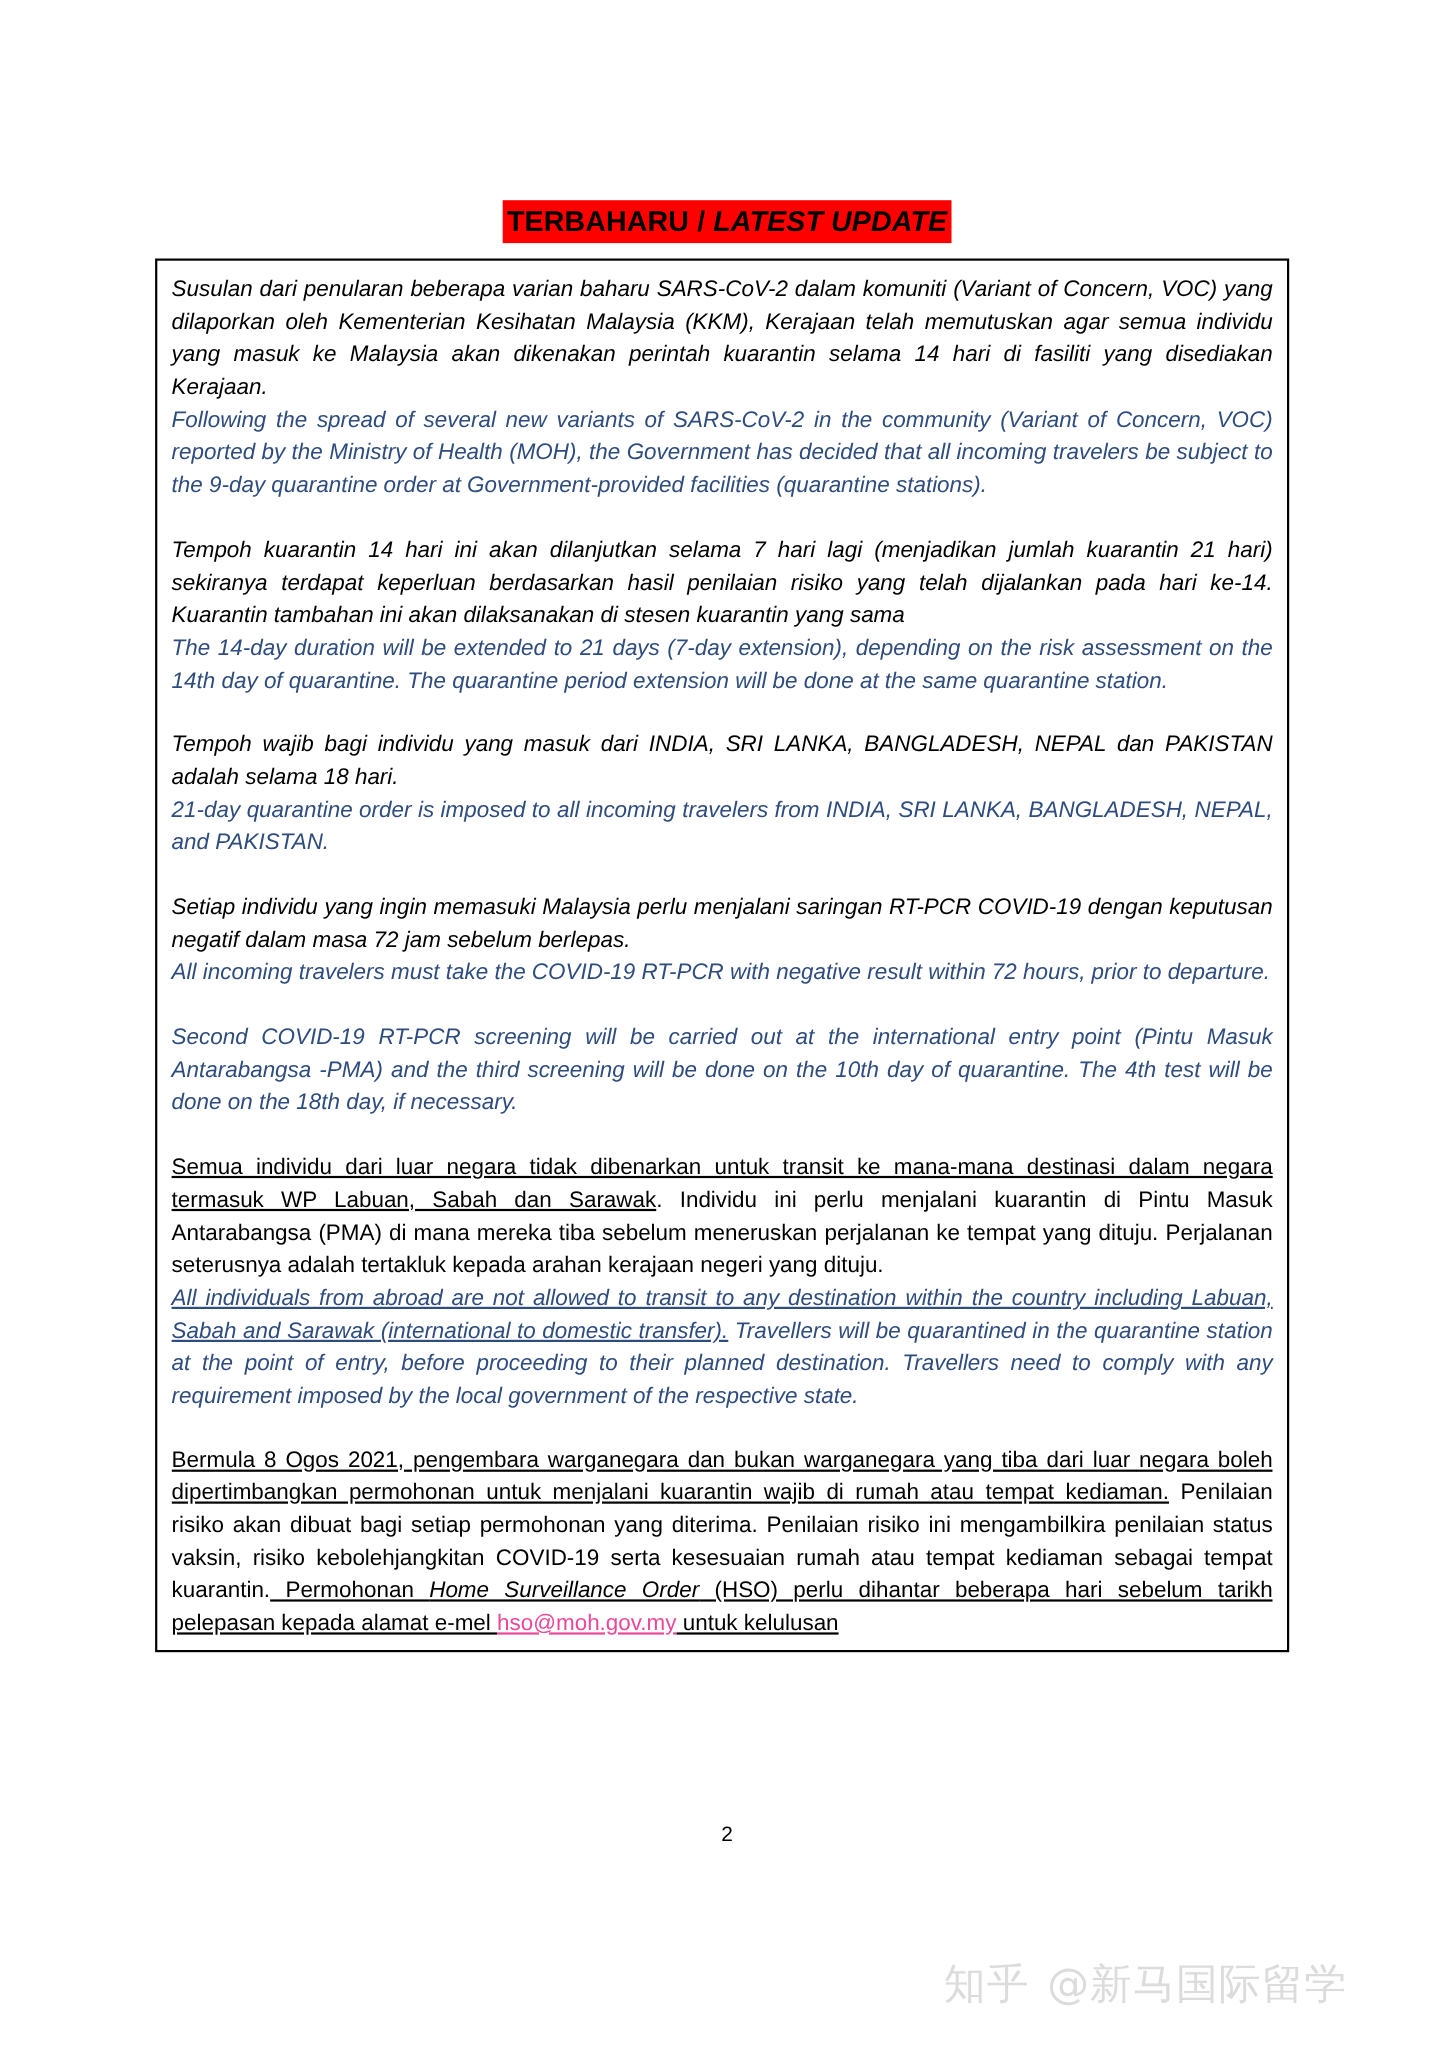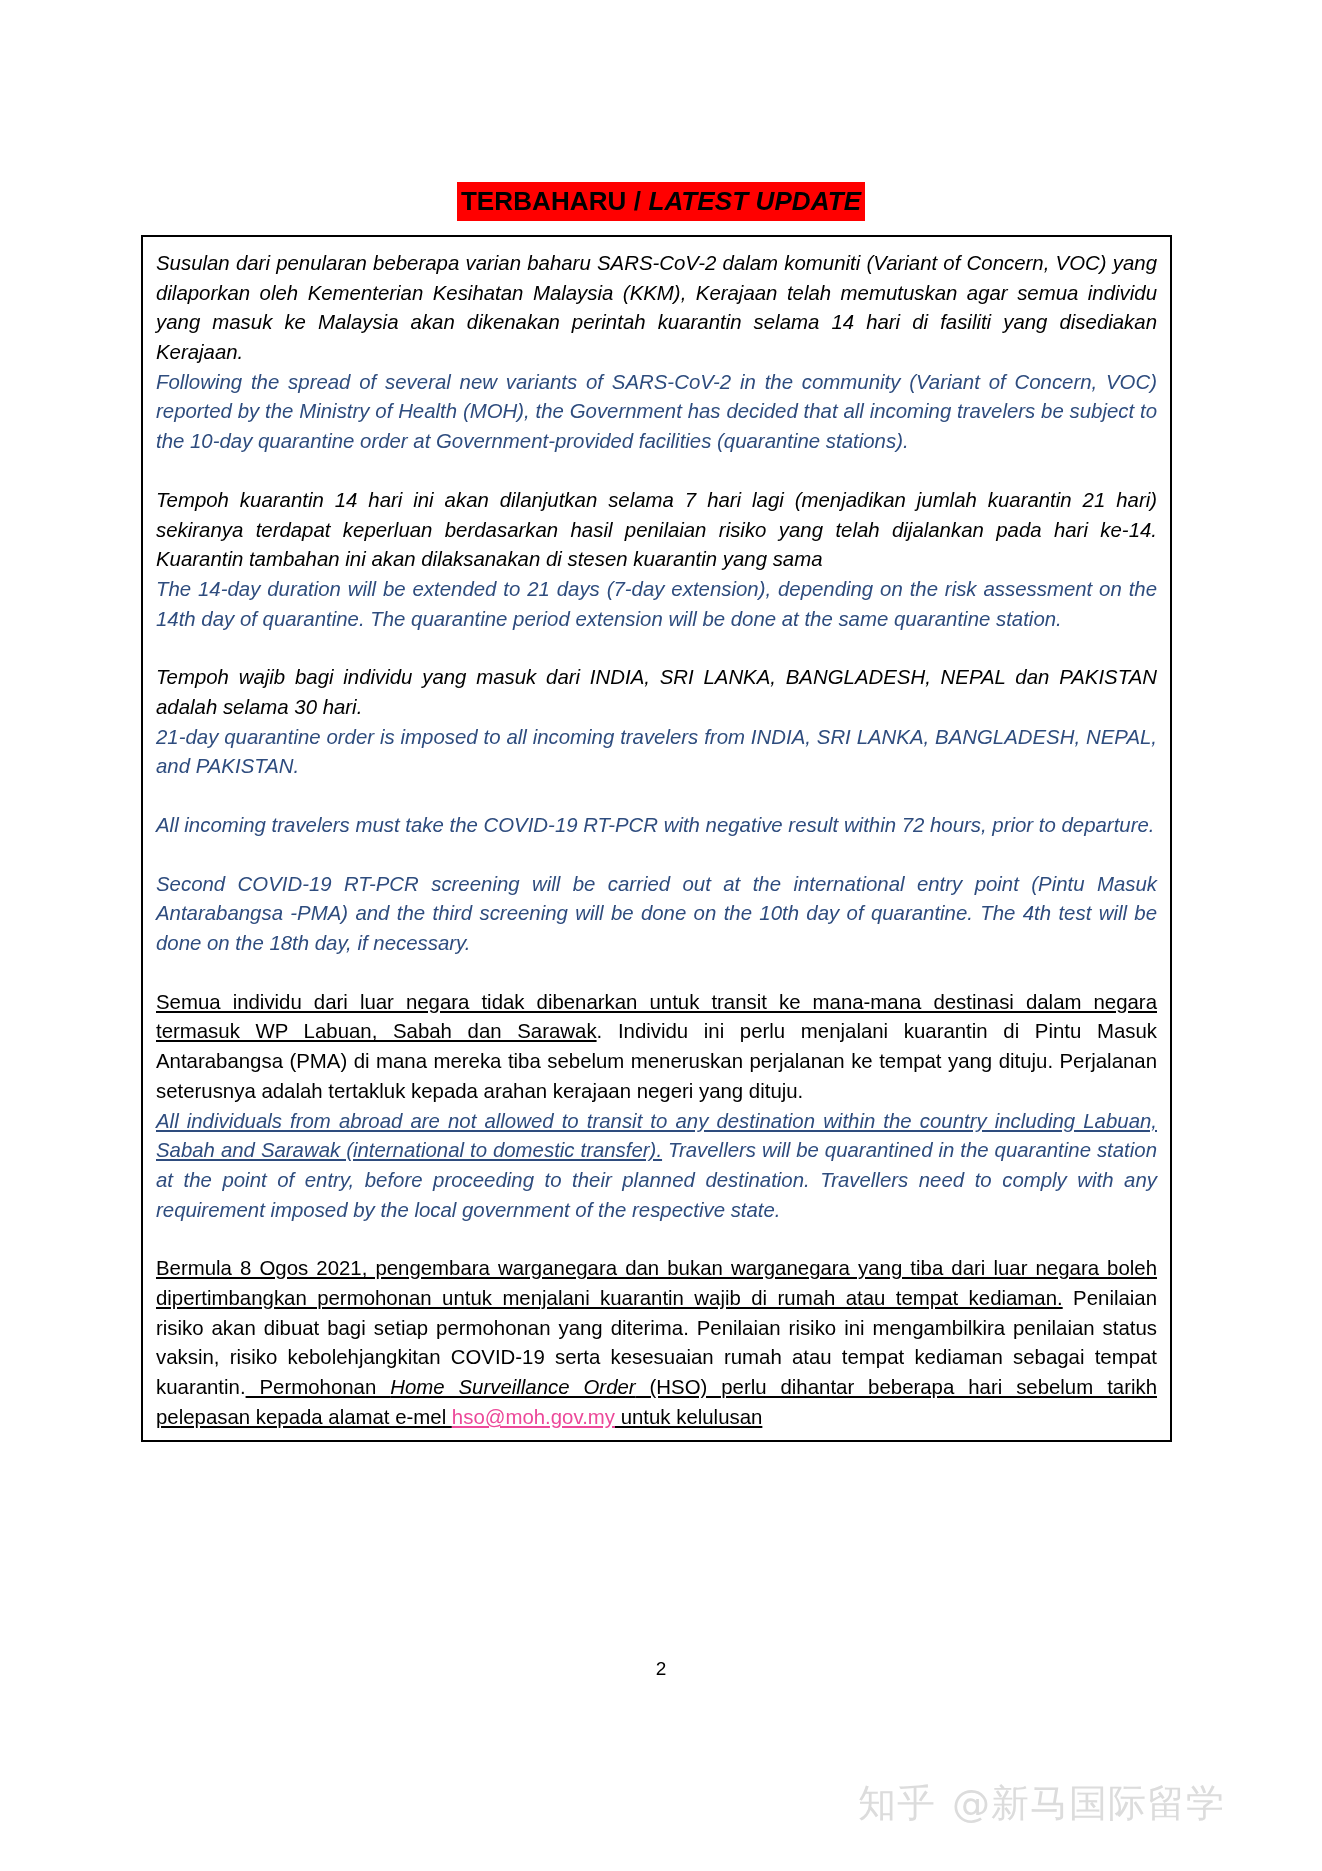--- a/index.html
+++ b/index.html
@@ -130,34 +130,35 @@
 
 <div class="page">
 
   <div class="title-row">
     <span class="title-highlight"><span>TERBAHARU / </span><span class="ital">LATEST UPDATE</span></span>
   </div>
 
   <div class="textbox">
 
     <p class="para">Susulan dari penularan beberapa varian baharu SARS-CoV-2 dalam komuniti (Variant of Concern, VOC) yang dilaporkan oleh Kementerian Kesihatan Malaysia (KKM), Kerajaan telah memutuskan agar semua individu yang masuk ke Malaysia akan dikenakan perintah kuarantin selama 14 hari di fasiliti yang disediakan Kerajaan.</p>
-    <p class="para en">Following the spread of several new variants of SARS-CoV-2 in the community (Variant of Concern, VOC) reported by the Ministry of Health (MOH), the Government has decided that all incoming travelers be subject to the 10-day quarantine order at Government-provided facilities (quarantine stations).</p>
+    <p class="para en">Following the spread of several new variants of SARS-CoV-2 in the community (Variant of Concern, VOC) reported by the Ministry of Health (MOH), the Government has decided that all incoming travelers be subject to the 9-day quarantine order at Government-provided facilities (quarantine stations).</p>
 
     <p class="spacer">&nbsp;</p>
 
     <p class="para">Tempoh kuarantin 14 hari ini akan dilanjutkan selama 7 hari lagi (menjadikan jumlah kuarantin 21 hari) sekiranya terdapat keperluan berdasarkan hasil penilaian risiko yang telah dijalankan pada hari ke-14. Kuarantin tambahan ini akan dilaksanakan di stesen kuarantin yang sama</p>
     <p class="para en">The 14-day duration will be extended to 21 days (7-day extension), depending on the risk assessment on the 14th day of quarantine. The quarantine period extension will be done at the same quarantine station.</p>
 
     <p class="spacer">&nbsp;</p>
 
-    <p class="para">Tempoh wajib bagi individu yang masuk dari INDIA, SRI LANKA, BANGLADESH, NEPAL dan PAKISTAN adalah selama 30 hari.</p>
+    <p class="para">Tempoh wajib bagi individu yang masuk dari INDIA, SRI LANKA, BANGLADESH, NEPAL dan PAKISTAN adalah selama 18 hari.</p>
     <p class="para en">21-day quarantine order is imposed to all incoming travelers from INDIA, SRI LANKA, BANGLADESH, NEPAL, and PAKISTAN.</p>
 
     <p class="spacer">&nbsp;</p>
 
+    <p class="para">Setiap individu yang ingin memasuki Malaysia perlu menjalani saringan RT-PCR COVID-19 dengan keputusan negatif dalam masa 72 jam sebelum berlepas.</p>
     <p class="para en">All incoming travelers must take the COVID-19 RT-PCR with negative result within 72 hours, prior to departure.</p>
 
     <p class="spacer">&nbsp;</p>
 
     <p class="para en">Second COVID-19 RT-PCR screening will be carried out at the international entry point (Pintu Masuk Antarabangsa -PMA) and the third screening will be done on the 10th day of quarantine. The 4th test will be done on the 18th day, if necessary.</p>
 
     <p class="spacer">&nbsp;</p>
 
     <p class="para upright"><span class="u">Semua individu dari luar negara tidak dibenarkan untuk transit ke mana-mana destinasi dalam negara termasuk WP Labuan, Sabah dan Sarawak</span><span>. Individu ini perlu menjalani kuarantin di Pintu Masuk Antarabangsa (PMA) di mana mereka tiba sebelum meneruskan perjalanan ke tempat yang dituju. Perjalanan seterusnya adalah tertakluk kepada arahan kerajaan negeri yang dituju.</span></p>
 

